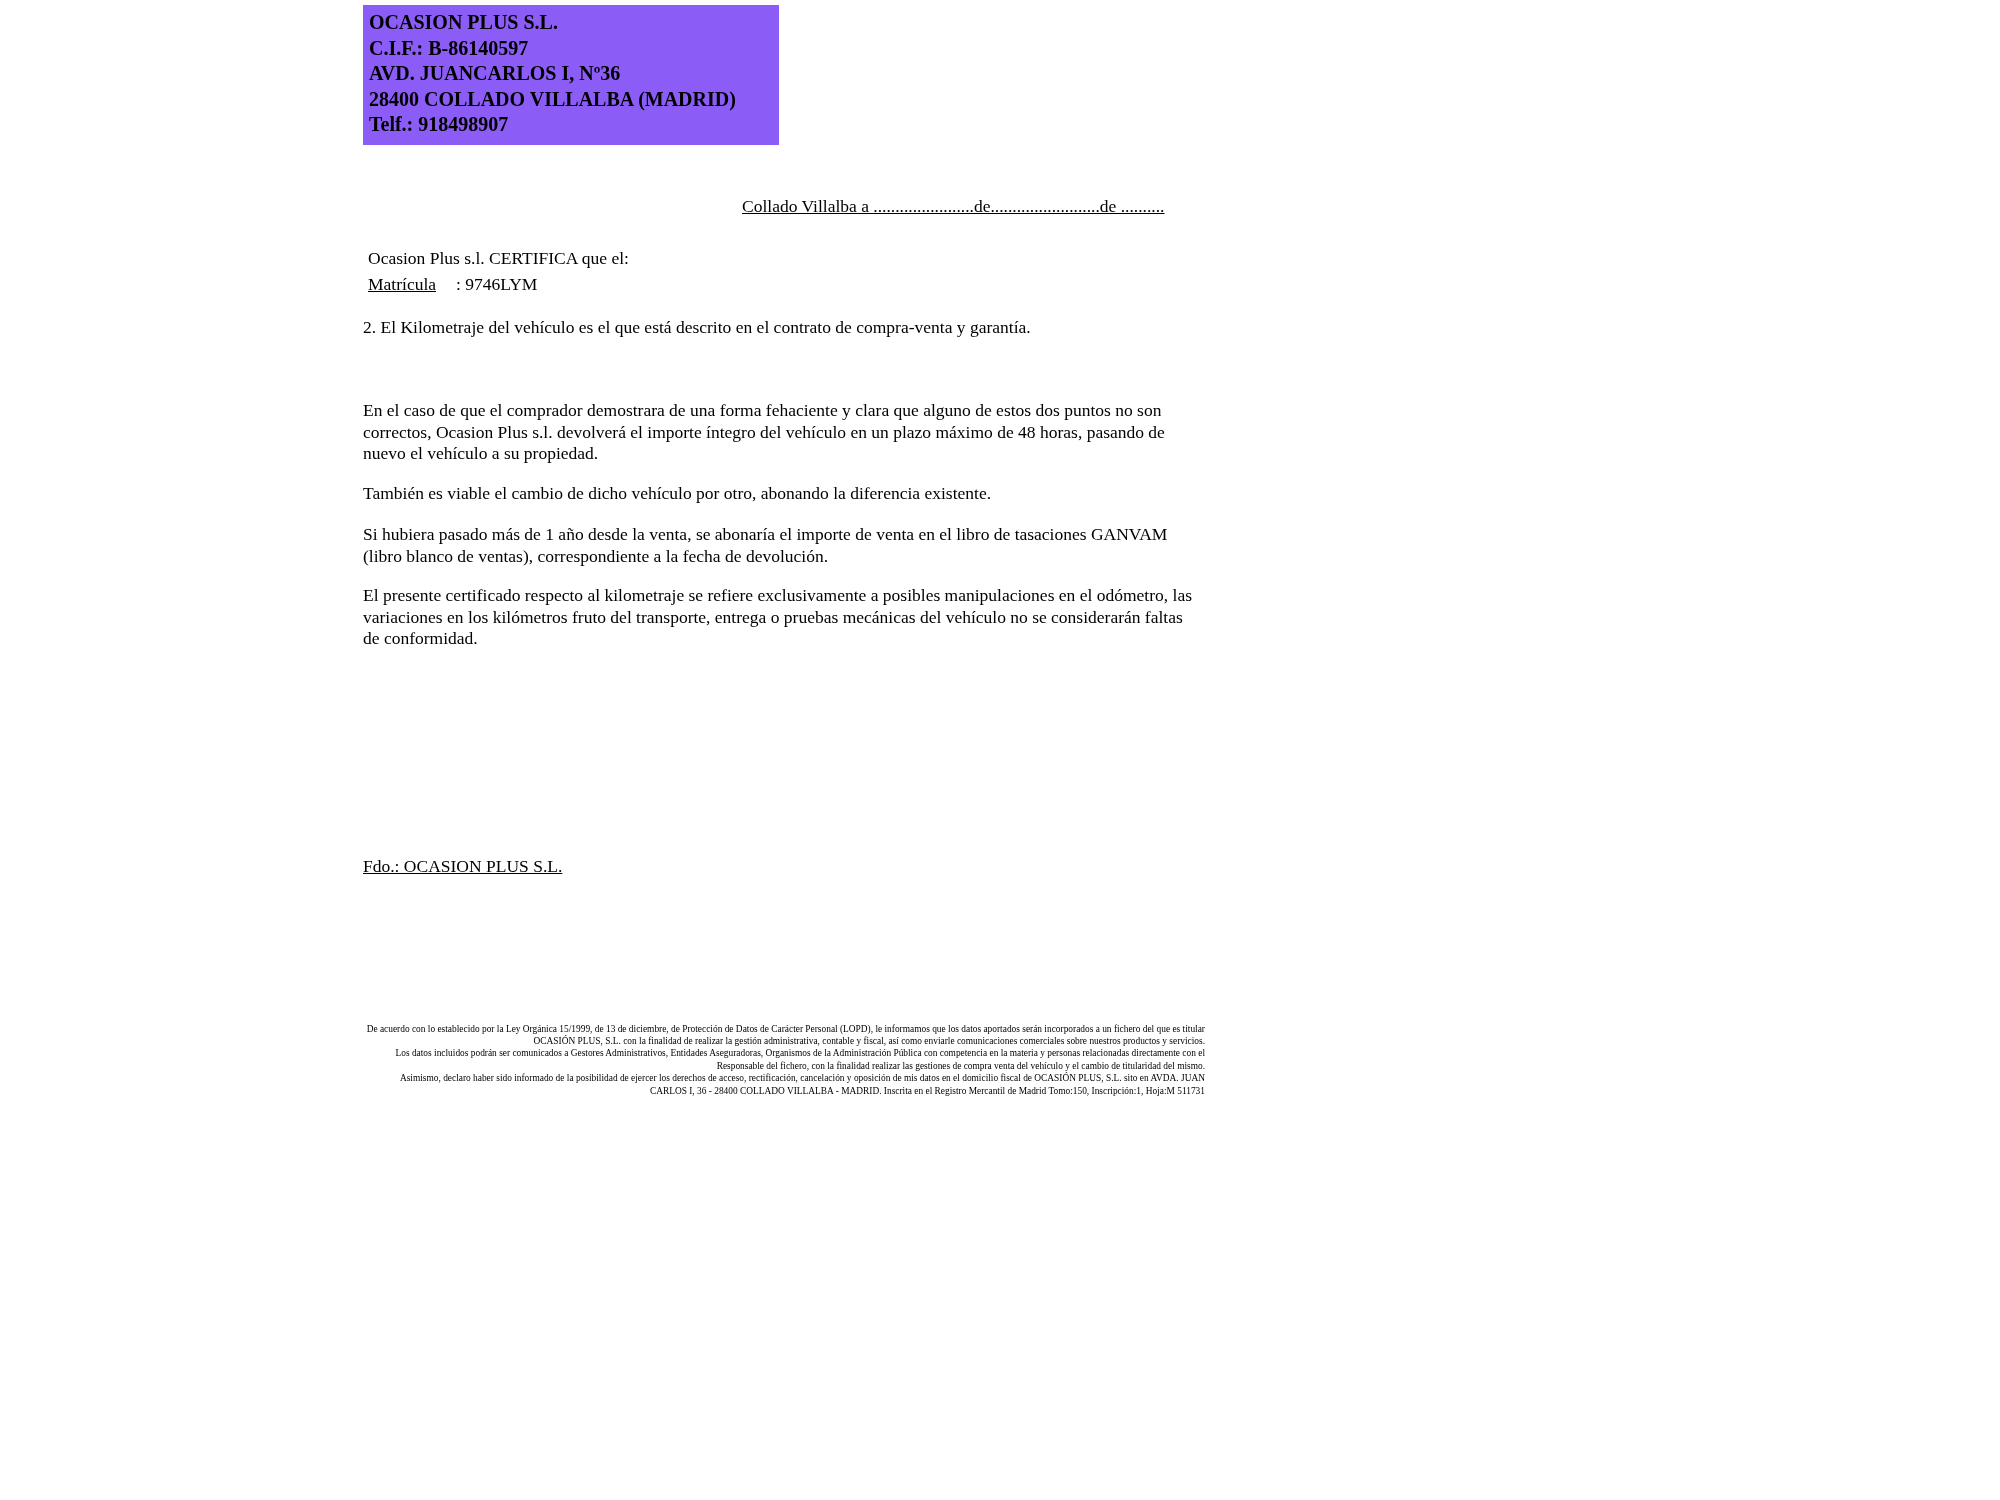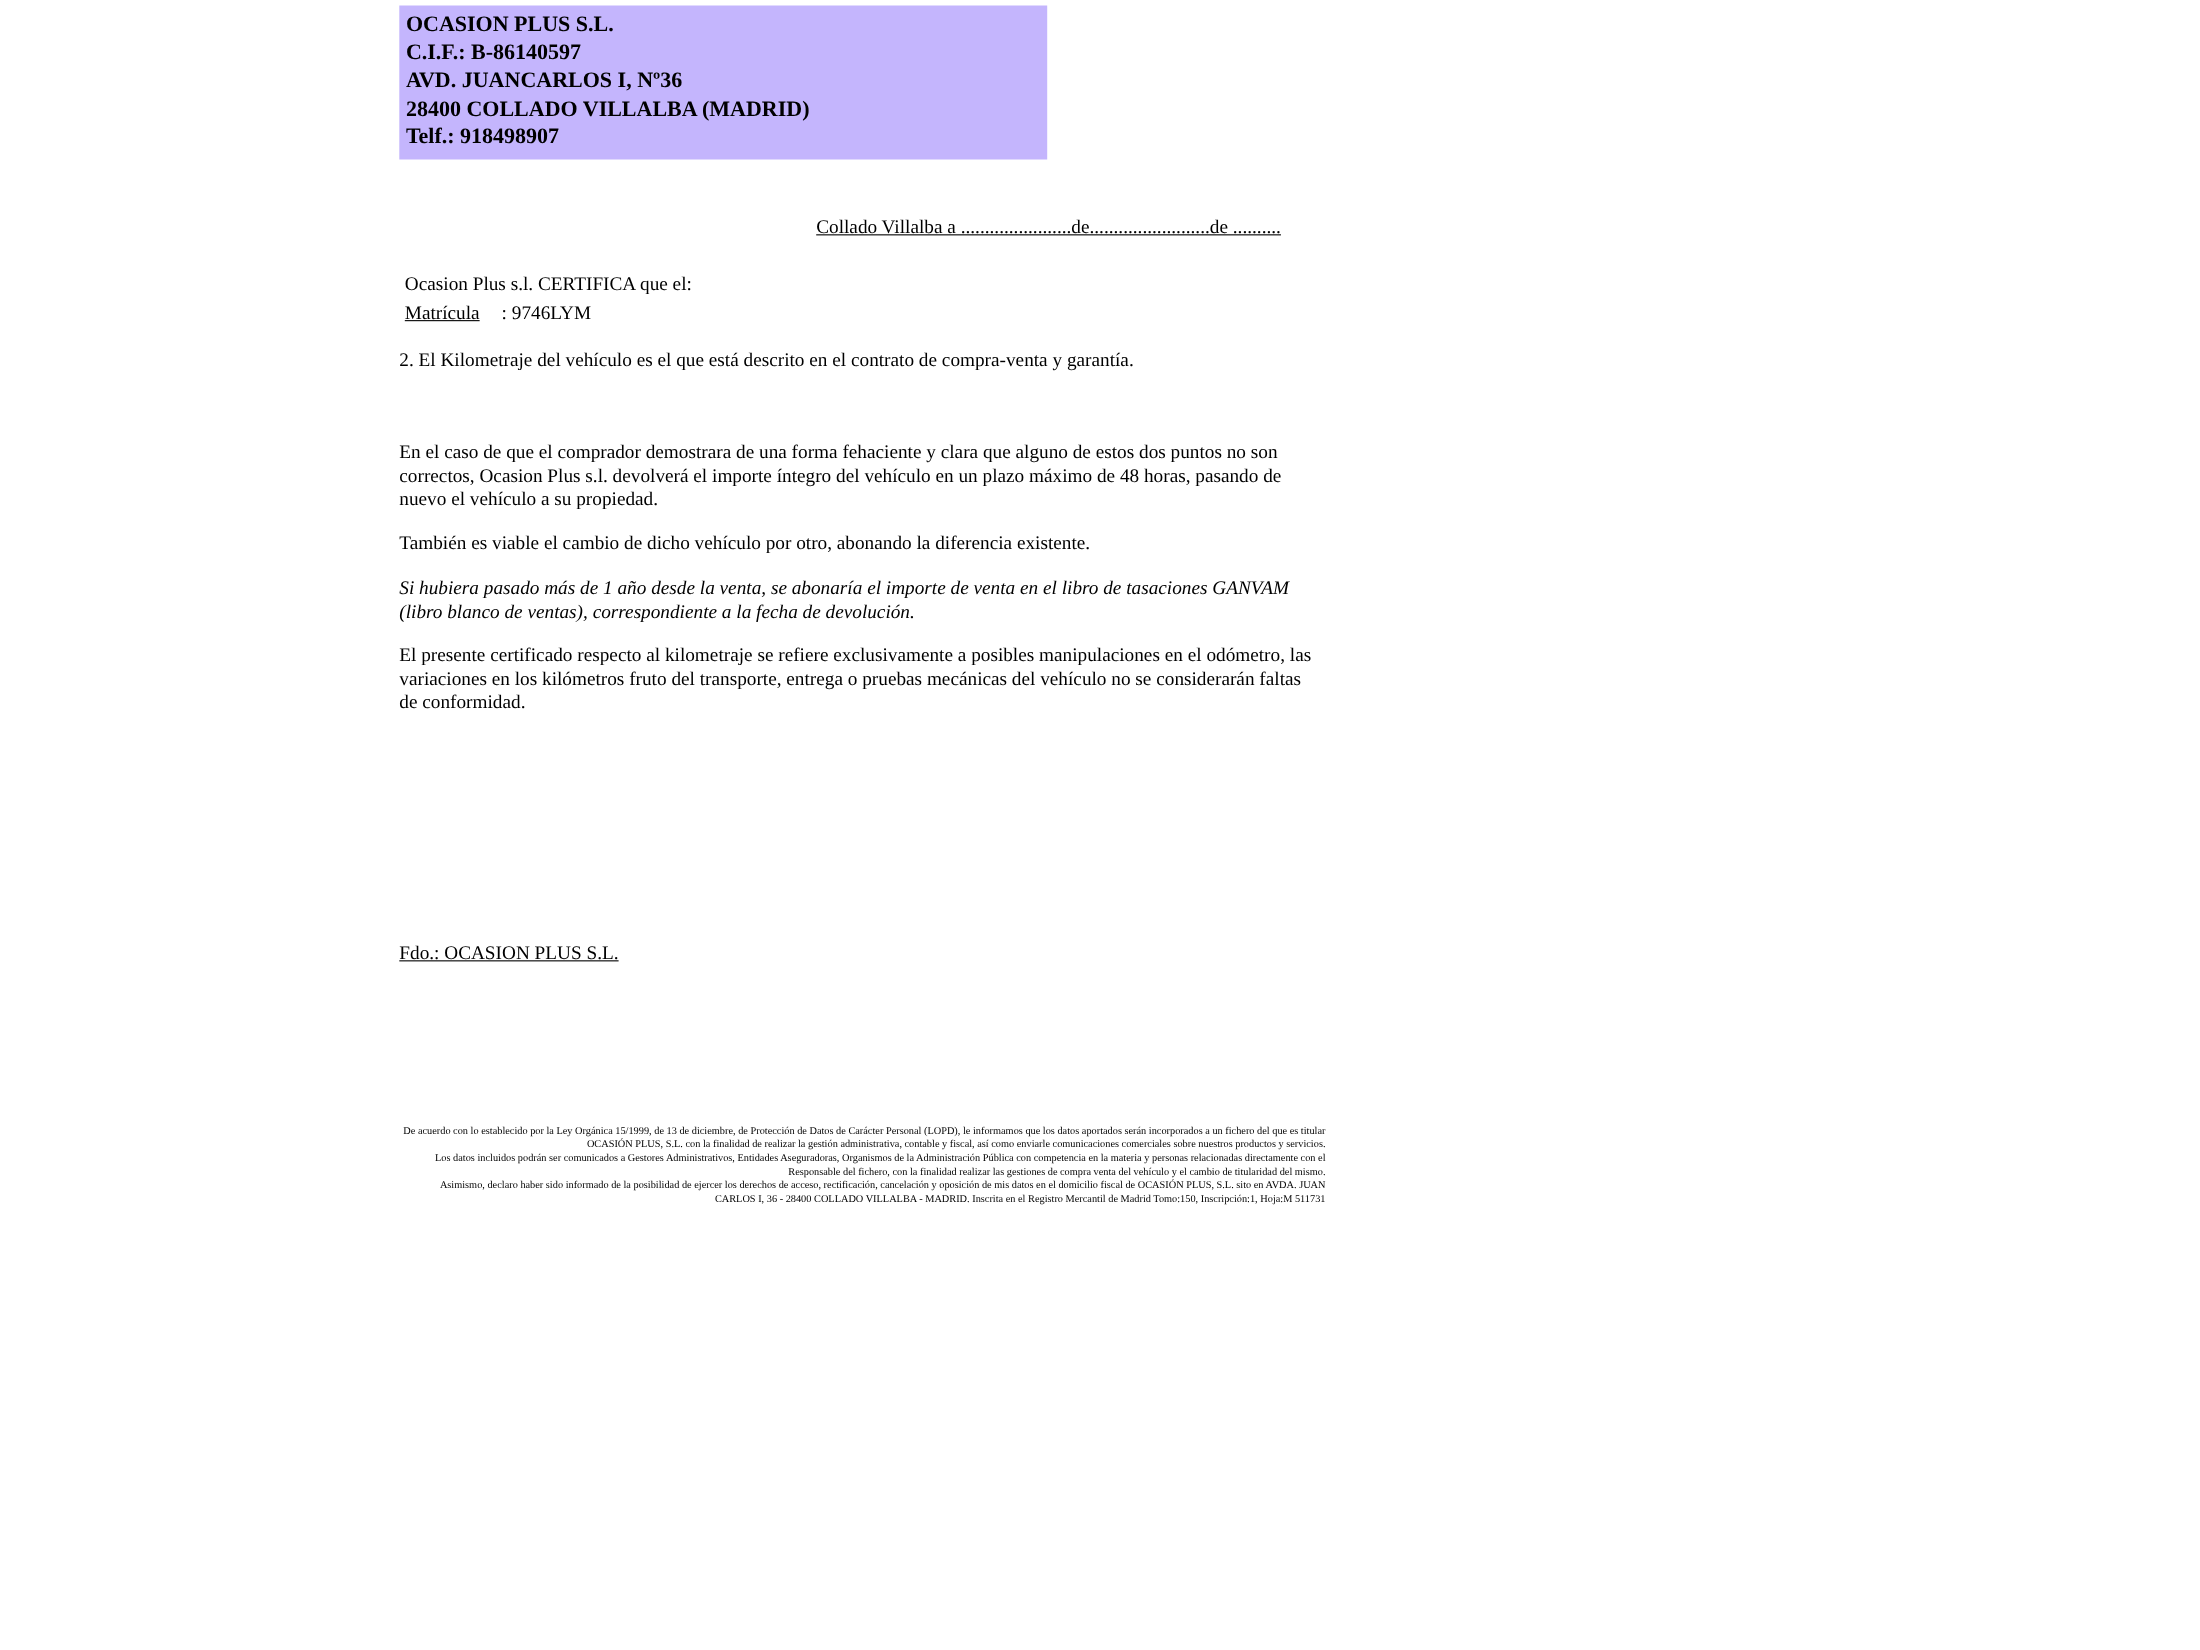--- a/index.html
+++ b/index.html
@@ -14,22 +14,22 @@
     overflow: hidden;
   }
   .content {
     position: absolute;
     left: 363px;
     top: 0;
     width: 840px;
   }
   .header-box {
     margin-top: 5px;
-    width: 589px;
-    background: #c4b5fd;
+    width: 416px;
+    background: #8b5cf6;
     padding: 5px 8px 7px 6px;
   }
   .header-box p {
     font-size: 20px;
     font-weight: bold;
     line-height: 25.5px;
     white-space: nowrap;
   }
   .date-line {
     margin-top: 50px;
@@ -56,21 +56,21 @@
   }
   .point-1 { margin-top: 40px; }
   .point-2 { margin-top: 20px; }
   .para {
     font-size: 17.5px;
     line-height: 21.5px;
     width: 830px;
   }
   .para-1 { margin-top: 62px; }
   .para-2 { margin-top: 18px; }
-  .para-3 { margin-top: 20px; font-style: italic; }
+  .para-3 { margin-top: 20px; }
   .para-4 { margin-top: 18px; }
   .signature {
     margin-top: 205px;
     font-size: 17.5px;
     line-height: 22px;
     text-decoration: underline;
   }
   .legal {
     margin-top: 146px;
     width: 842px;

